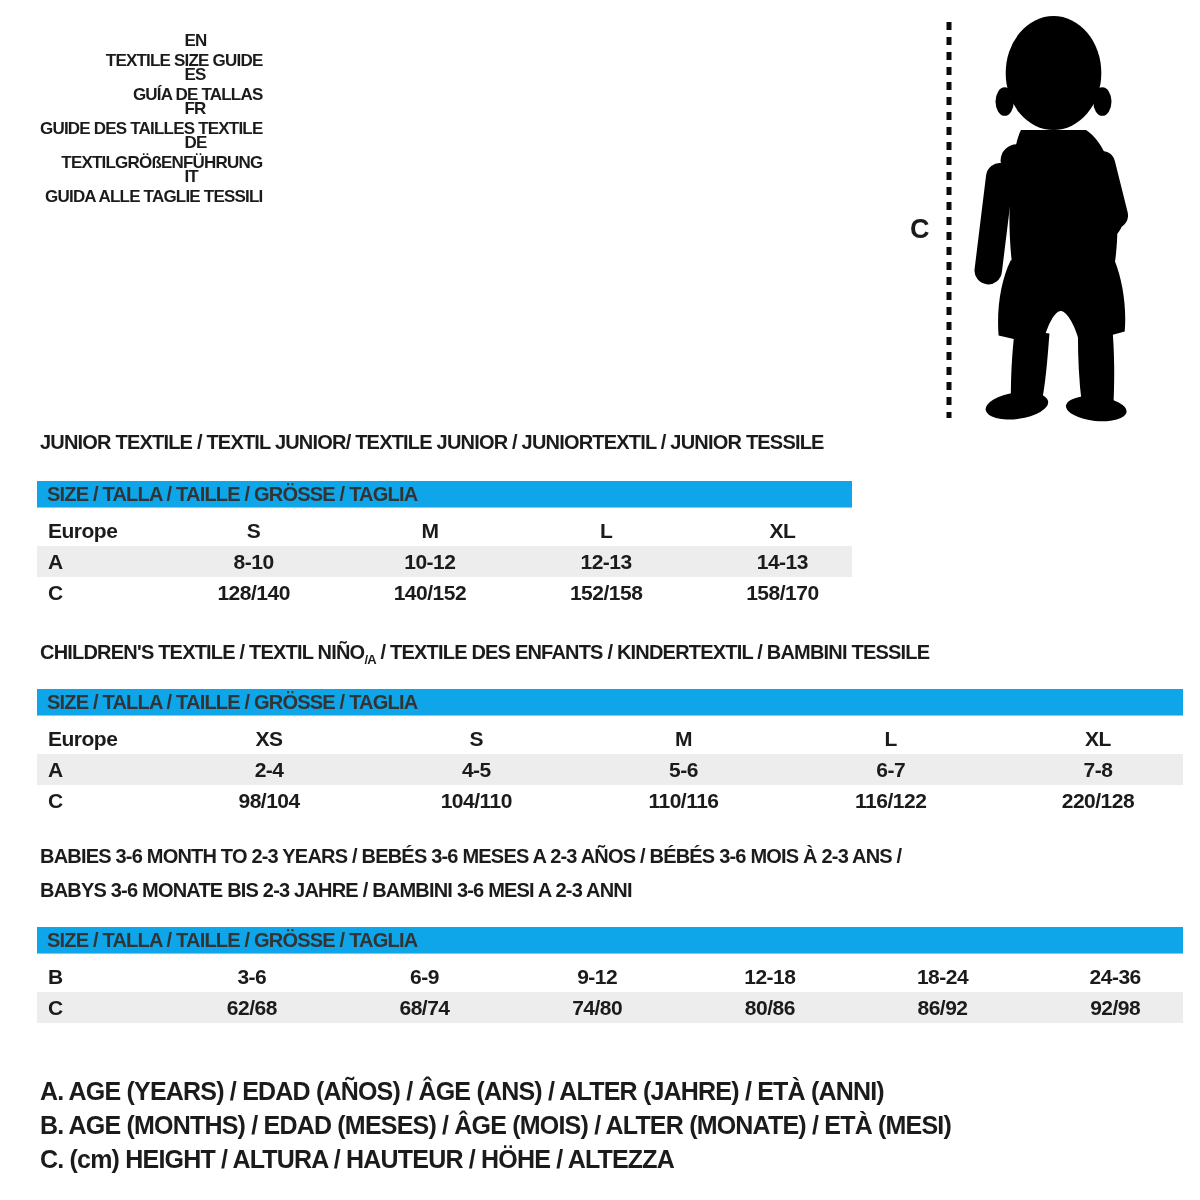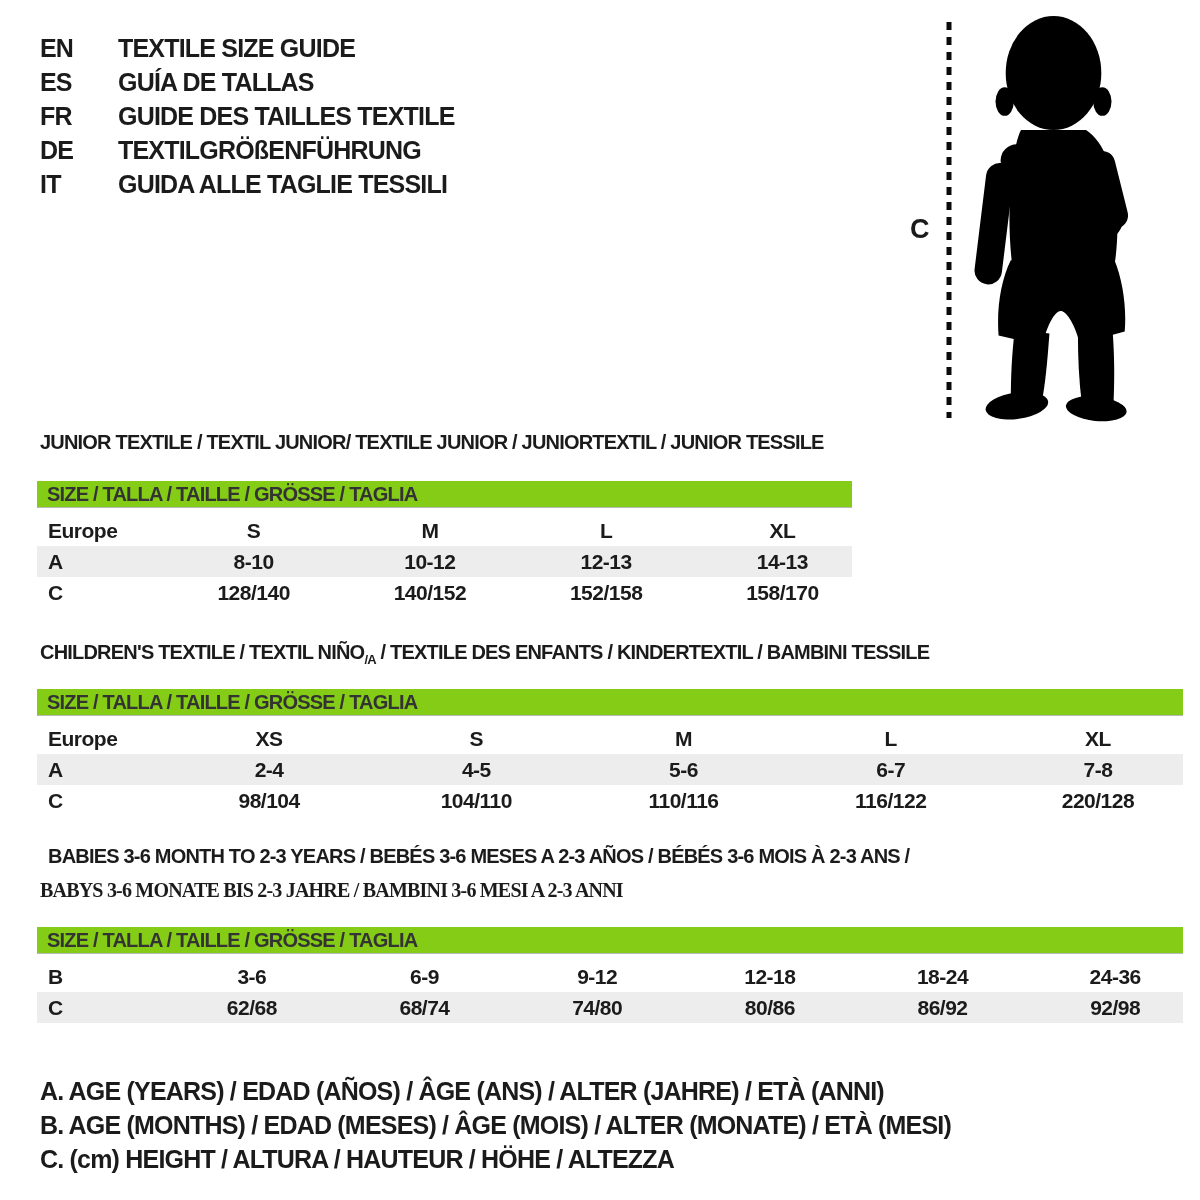--- a/index.html
+++ b/index.html
@@ -10,37 +10,37 @@
     height: 1200px;
     background: #ffffff;
     overflow: hidden;
     font-family: "Liberation Sans", sans-serif;
     font-weight: 700;
     color: #1b1b1b;
   }
 
   
   .lang-block { position: absolute; left: 40px; top: 31px; }
-  .lang-row { display: flex; align-items: center; height: 34px; font-size: 25px; letter-spacing: -0.8px; }
+  .lang-row { display: flex; align-items: flex-end; height: 34px; font-size: 17px; letter-spacing: -0.8px; flex-direction: column; }
   .lang-code { width: 78px; }
   .lang-label { white-space: nowrap; }
 
   
   .measure-line { position: absolute; left: 944px; top: 20px; }
   .measure-label { position: absolute; left: 910px; top: 214px; font-size: 27px; letter-spacing: -0.5px; }
   .figure { position: absolute; left: 963px; top: 10px; }
 
   
   .sec-title { position: absolute; left: 40px; font-size: 20px; letter-spacing: -0.8px; white-space: nowrap; }
   .sub-small { font-size: 13px; vertical-align: sub; }
 
   
   .size-table { position: absolute; left: 37px; }
   .size-bar {
-    height: 27px; background: #84cc16; border-bottom: 1px solid #b9b9b9;
+    height: 27px; background: #0ea5e9; border-bottom: 1px solid #b9b9b9;
     color: #333333; font-size: 20px; line-height: 26px;
     padding-left: 10px; letter-spacing: -0.8px;
   }
   .trow { display: flex; align-items: center; height: 31px; font-size: 21px; letter-spacing: -0.5px; gap: 37px; }
   .trow.first { margin-top: 7px; }
   .trow.alt { background: #ededed; }
   .tlabel { width: 110px; padding-left: 11px; flex: 0 0 auto; }
   .tcell { flex: 1 1 0; text-align: center; }
 
   
@@ -146,22 +146,22 @@
     <div class="trow">
       <span class="tlabel">C</span>
       <span class="tcell">98/104</span>
       <span class="tcell">104/110</span>
       <span class="tcell">110/116</span>
       <span class="tcell">116/122</span>
       <span class="tcell">220/128</span>
     </div>
   </div>
 
-  <div class="sec-title" style="top:845px;margin-left:8px;">BABIES 3-6 MONTH TO 2-3 YEARS / BEBÉS 3-6 MESES A 2-3 AÑOS / BÉBÉS 3-6 MOIS À 2-3 ANS /</div>
-  <div class="sec-title" style="top:879px;font-family:Liberation Serif, serif;">BABYS 3-6 MONATE BIS 2-3 JAHRE / BAMBINI 3-6 MESI A 2-3 ANNI</div>
+  <div class="sec-title" style="top:845px;">BABIES 3-6 MONTH TO 2-3 YEARS / BEBÉS 3-6 MESES A 2-3 AÑOS / BÉBÉS 3-6 MOIS À 2-3 ANS /</div>
+  <div class="sec-title" style="top:879px;">BABYS 3-6 MONATE BIS 2-3 JAHRE / BAMBINI 3-6 MESI A 2-3 ANNI</div>
   <div class="size-table" style="top:927px; width:1146px;">
     <div class="size-bar">SIZE / TALLA / TAILLE / GRÖSSE / TAGLIA</div>
     <div class="trow first">
       <span class="tlabel">B</span>
       <span class="tcell">3-6</span>
       <span class="tcell">6-9</span>
       <span class="tcell">9-12</span>
       <span class="tcell">12-18</span>
       <span class="tcell">18-24</span>
       <span class="tcell">24-36</span>

